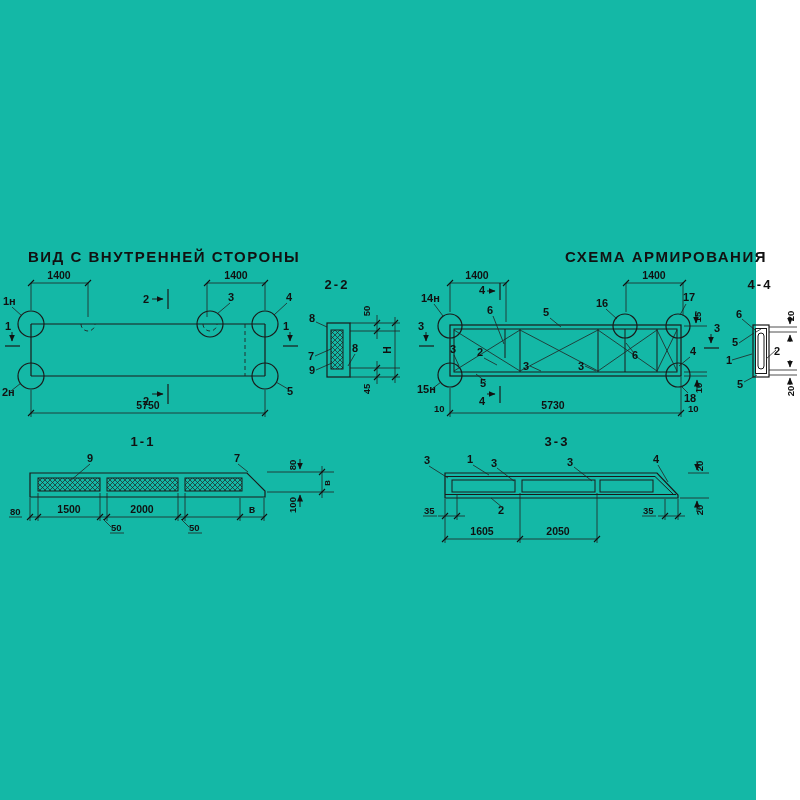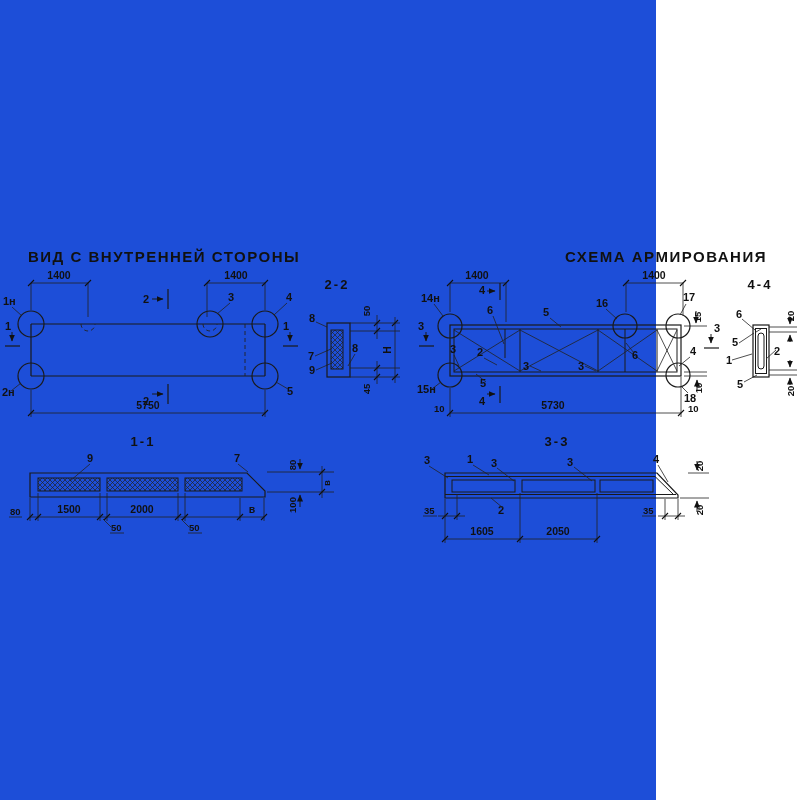--- a/index.html
+++ b/index.html
@@ -1,16 +1,16 @@
 <!DOCTYPE html>
 <html><head>
 <meta charset="utf-8">
 <style>
   html,body{margin:0;padding:0;background:#ffffff;}
-  .page{width:656px;height:800px;background:#1d4ed8;position:relative;font-family:"Liberation Sans",sans-serif;}
+  .page{width:756px;height:800px;background:#14b8a6;position:relative;font-family:"Liberation Sans",sans-serif;}
   svg{position:absolute;top:0;left:0;}
   .ln{stroke:#1a1a1a;stroke-width:1.2;fill:none;}
   .thin{stroke:#222;stroke-width:0.8;fill:none;}
   .med{stroke:#1a1a1a;stroke-width:1;fill:none;}
   .dash{stroke:#222;stroke-width:0.9;fill:none;stroke-dasharray:4 3;}
   .tick{stroke:#111;stroke-width:1.1;}
   text{fill:#111;font-family:"Liberation Sans",sans-serif;font-weight:bold;}
   .title{font-size:15px;letter-spacing:1.5px;}
   .stitle{font-size:13px;letter-spacing:2px;}
   .lbl{font-size:11px;}

